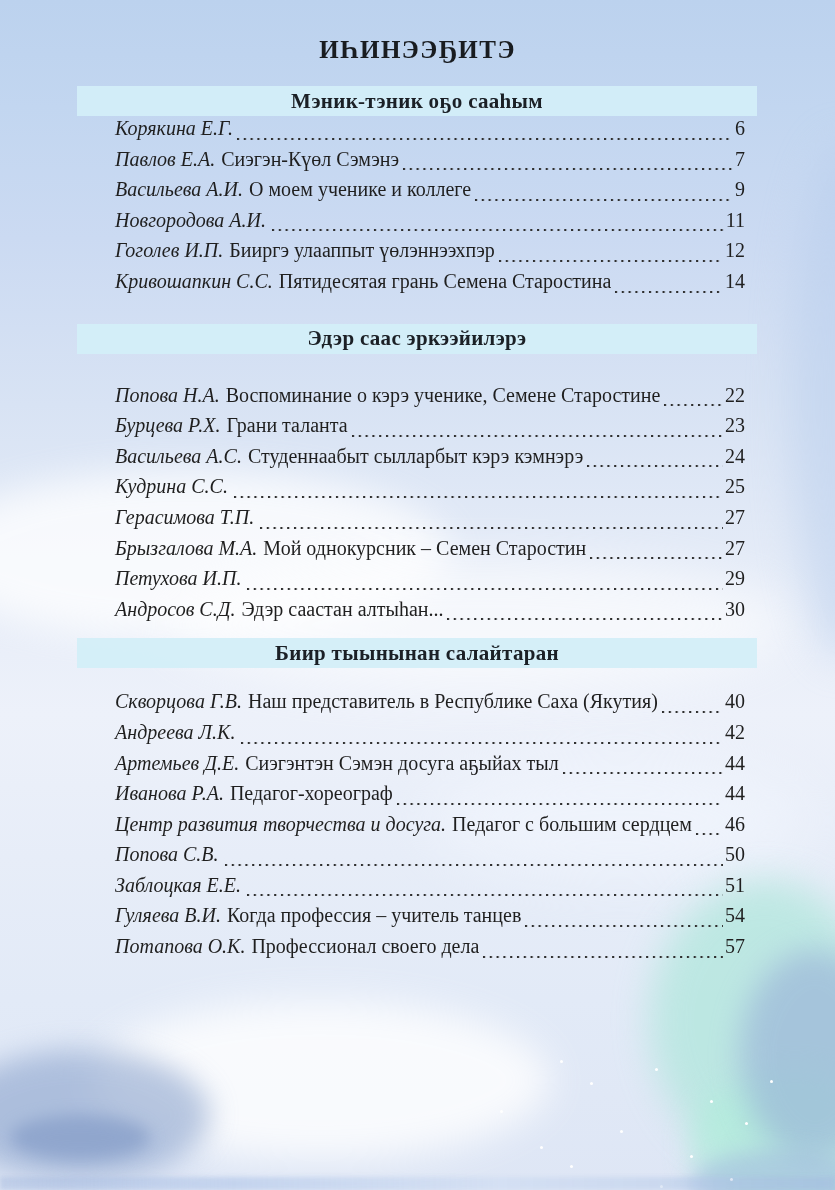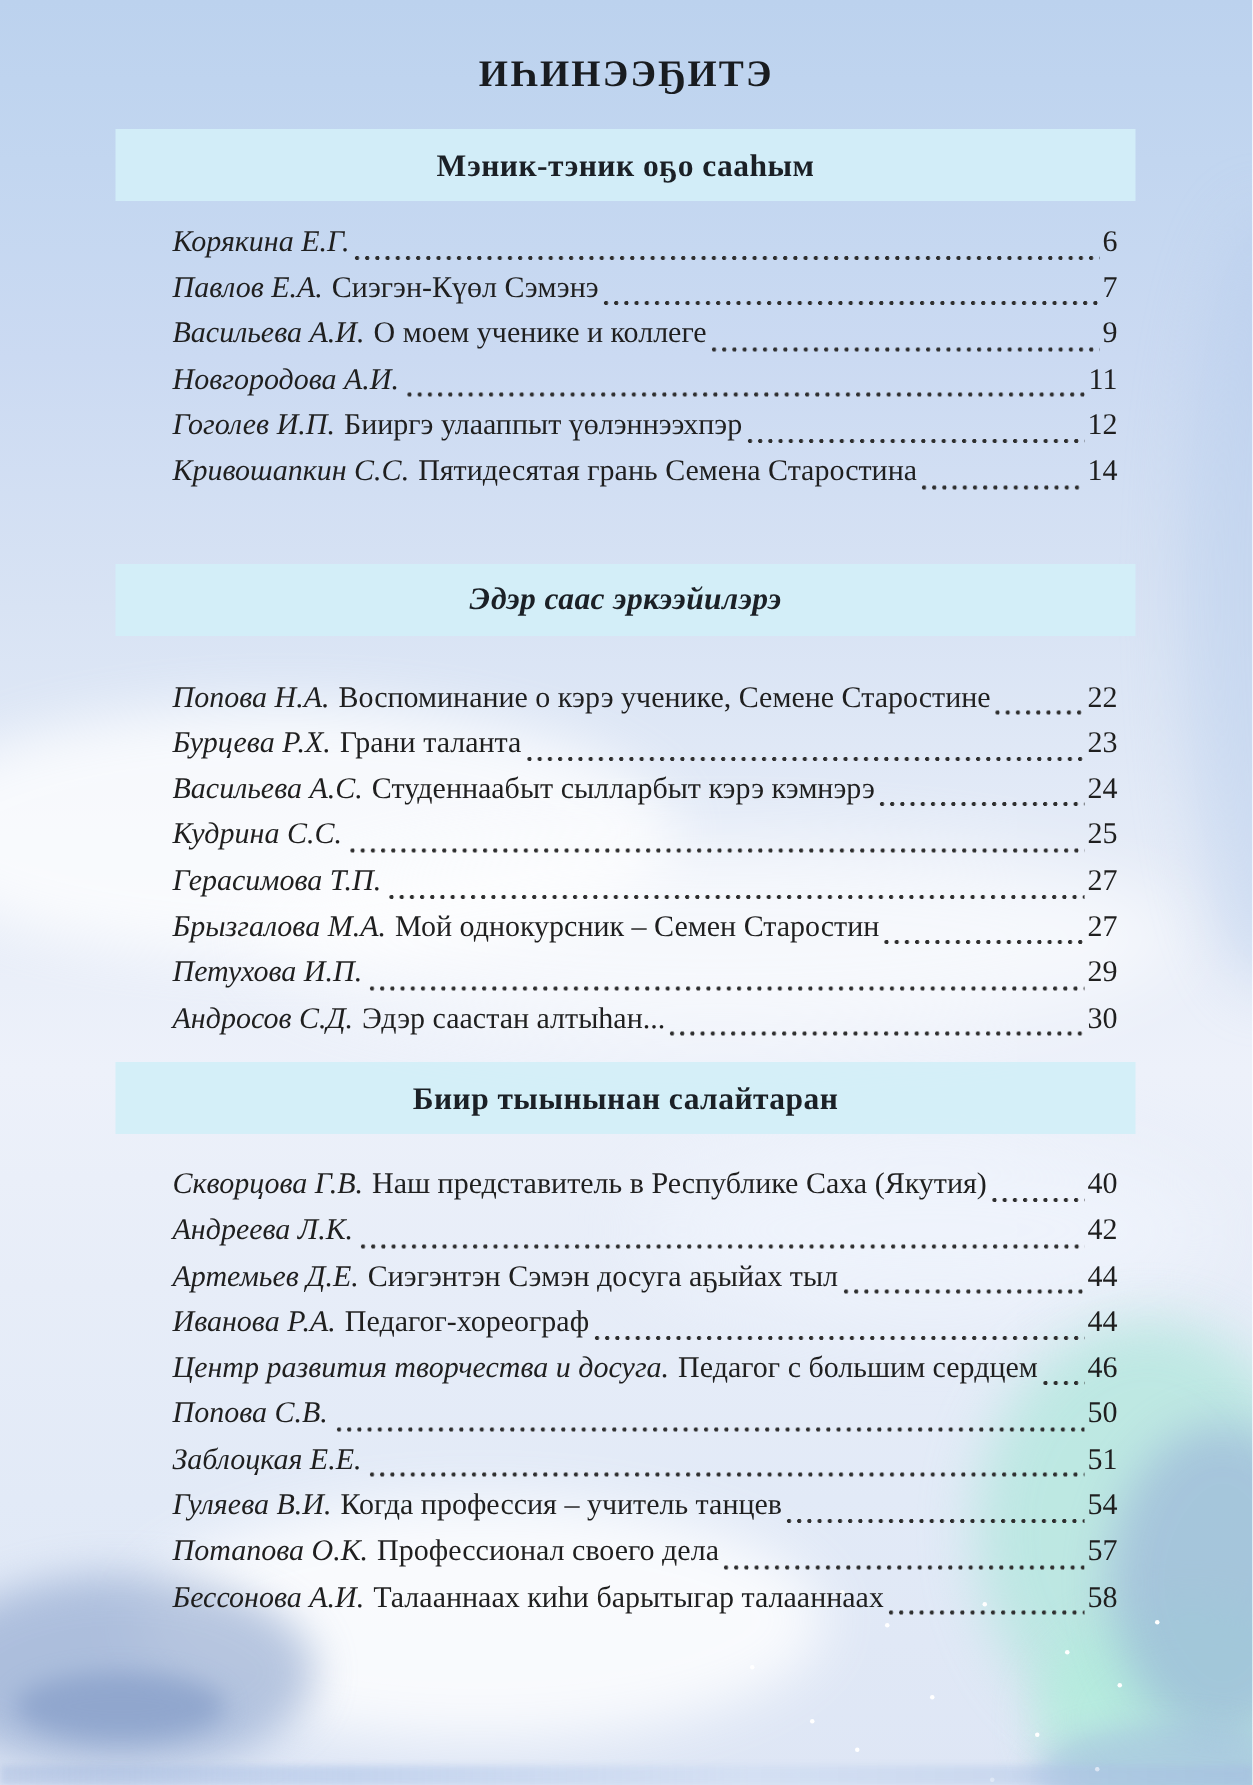--- a/index.html
+++ b/index.html
@@ -33,28 +33,28 @@
   .bottom-band{position:absolute;left:0;bottom:0;width:835px;height:13px;filter:blur(2px);
     background:linear-gradient(90deg,rgba(150,174,217,.35),rgba(178,199,233,.6) 28%,rgba(198,215,241,.4) 60%,rgba(163,187,224,.5));}
 
   
   .content{position:relative;z-index:2;}
   .doc-title{
     padding-top:36px;text-align:center;
     font-size:25px;font-weight:bold;letter-spacing:1.5px;color:#191c20;
   }
   .section-bar{
-    margin-left:77px;width:680px;height:48px;margin-top:22px;
+    margin-left:77px;width:680px;height:30px;margin-top:22px;
     background:rgba(211,238,248,.95);
     display:flex;align-items:center;justify-content:center;
     font-size:21px;font-weight:bold;color:#1b2averaging026;color:#1b2026;letter-spacing:.3px;
   }
   .entries{margin-left:115px;width:630px;}
-  .m-entries1{margin-top:16px;}
-  .m-bar2{margin-top:42px;font-style:italic;}
+  .m-entries1{margin-top:1px;}
+  .m-bar2{margin-top:23px;}
   .m-entries2{margin-top:30px;}
   .m-bar3{margin-top:10px;}
   .m-entries3{margin-top:22px;}
   .toc-row{display:flex;align-items:baseline;height:30.6px;white-space:nowrap;font-size:20px;}
   .t-author{font-style:italic;flex:0 0 auto;}
   .t-title{flex:0 1 auto;margin-left:6px;overflow:hidden;}
   .t-title:empty{margin-left:2px;}
   .leader{
     flex:1 1 auto;min-width:8px;align-self:flex-end;
     height:4px;margin:0 2px 7px 3px;
@@ -225,21 +225,15 @@
           <span class="t-title">Когда профессия – учитель танцев</span>
           <span class="leader"></span>
           <span class="t-page">54</span>
         </div>
       <div class="toc-row">
           <span class="t-author">Потапова О.К.</span>
           <span class="t-title">Профессионал своего дела</span>
           <span class="leader"></span>
           <span class="t-page">57</span>
         </div>
-      <div class="toc-row">
-          <span class="t-author">Бессонова А.И.</span>
-          <span class="t-title">Талааннаах киһи барытыгар талааннаах</span>
-          <span class="leader"></span>
-          <span class="t-page">58</span>
-        </div>
     </div>
   </div>
 </div>
 
 </body></html>

